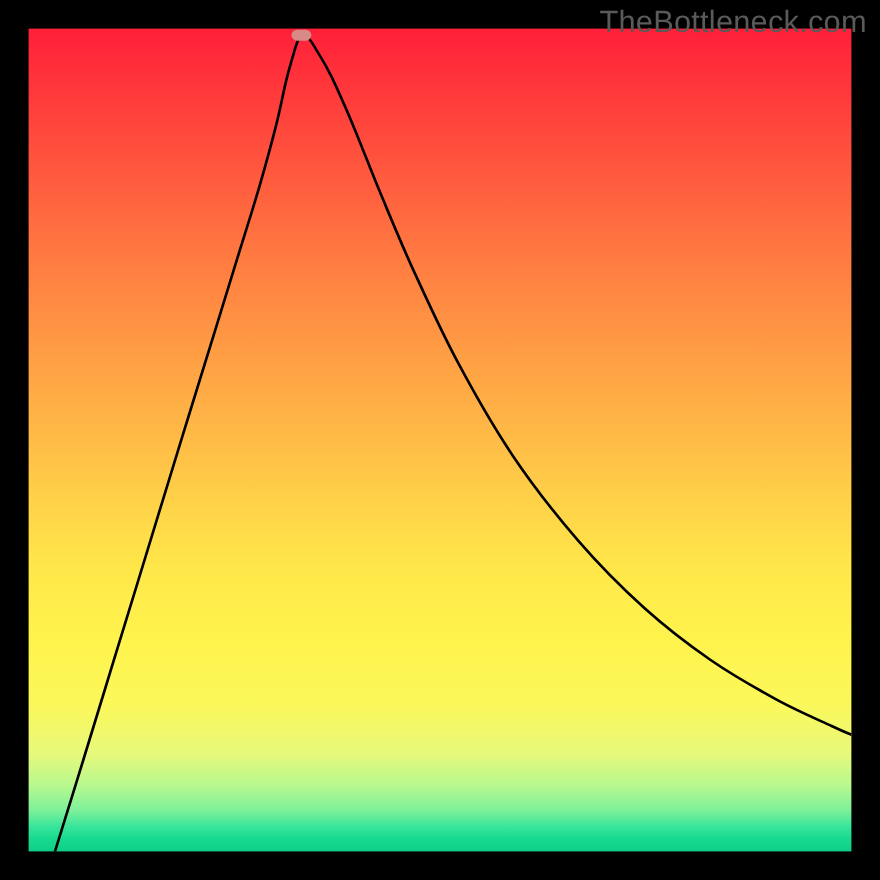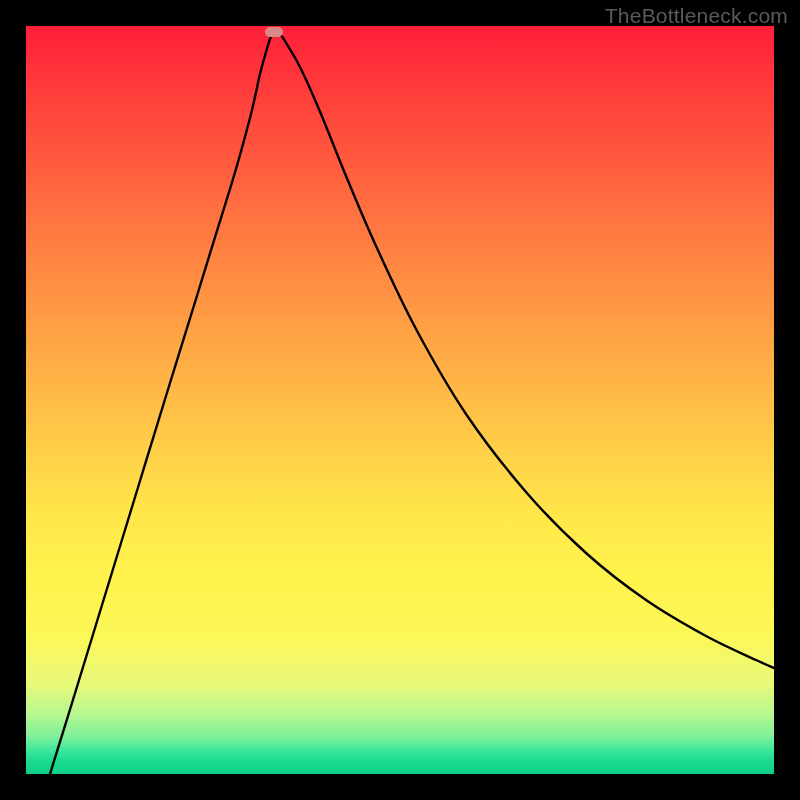--- a/index.html
+++ b/index.html
@@ -9,21 +9,21 @@
     background: #000;
     position: relative;
     font-family: Arial, Helvetica, sans-serif;
     overflow: hidden;
   }
   .watermark {
     position: absolute;
     top: 4px;
     right: 12px;
     color: #5a5a5a;
-    font-size: 21px;
+    font-size: 28px;
     font-weight: 400;
     z-index: 3;
     letter-spacing: 0.2px;
   }
   .frame {
     position: absolute;
     left: 26px;
     top: 26px;
     width: 748px;   
     height: 748px;

